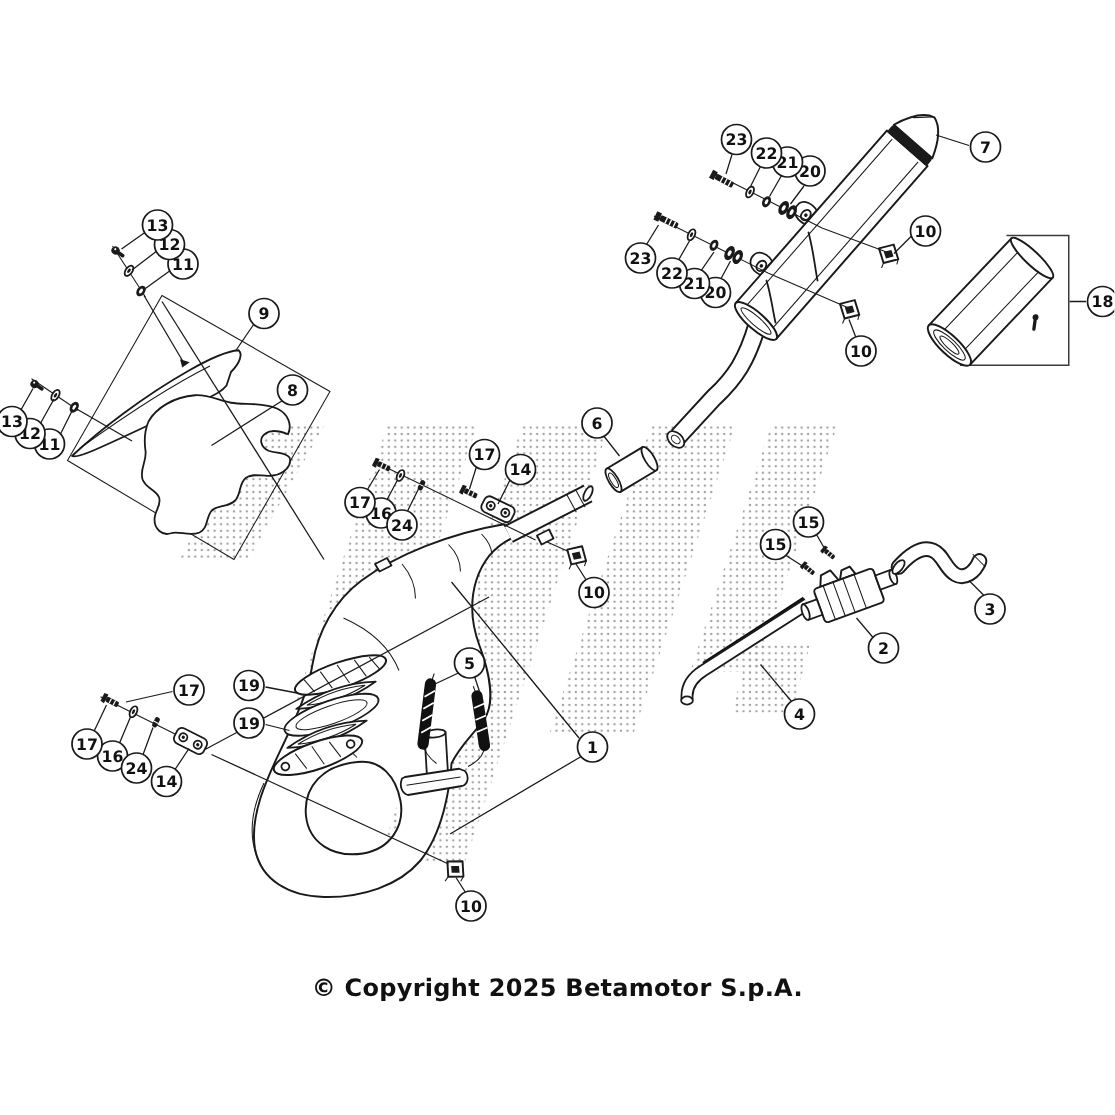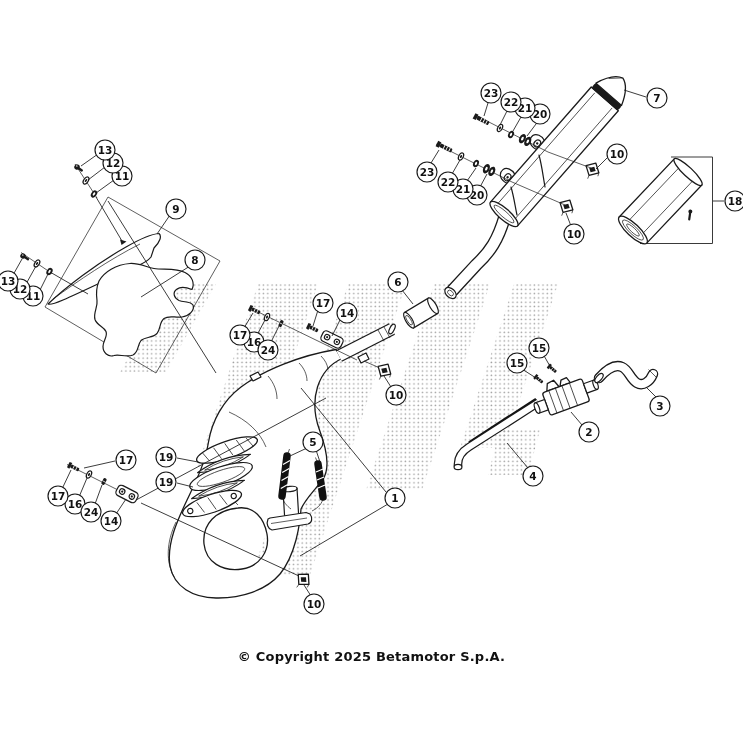--- a/index.html
+++ b/index.html
@@ -9,21 +9,21 @@
   .wf{fill:#fff;stroke:#1a1a1a;stroke-width:1.2;stroke-linejoin:round;}
   .wf13{fill:#fff;stroke:#1a1a1a;stroke-width:1.3;stroke-linejoin:round;}
   .ln{fill:none;stroke:#1a1a1a;stroke-width:1.2;stroke-linecap:round;}
   .tn{fill:none;stroke:#1a1a1a;stroke-width:0.7;}
   .ax{fill:none;stroke:#1a1a1a;stroke-width:0.7;}
   .ld{fill:none;stroke:#1a1a1a;stroke-width:0.85;}
   .dk{fill:#1a1a1a;stroke:none;}
   .co-c{fill:#fff;stroke:#1a1a1a;stroke-width:1.15;}
   .co{font-family:"DejaVu Sans","Liberation Sans",sans-serif;font-size:10.5px;font-weight:bold;fill:#111;}
   .copyright{position:absolute;left:0;right:0;top:649px;text-align:center;
-             font-size:13px;font-weight:bold;color:#111;letter-spacing:.2px;}
+             font-size:16px;font-weight:bold;color:#111;letter-spacing:.2px;}
 </style>
 </head>
 <body>
 
 <div class="page">
 <svg width="743" height="743" viewBox="0 0 743 743">
   <defs>
     <pattern id="dots" width="4.3" height="4.3" patternUnits="userSpaceOnUse">
       <circle cx="1.2" cy="1.2" r="0.8" fill="#a0a0a0"></circle>
     </pattern>

